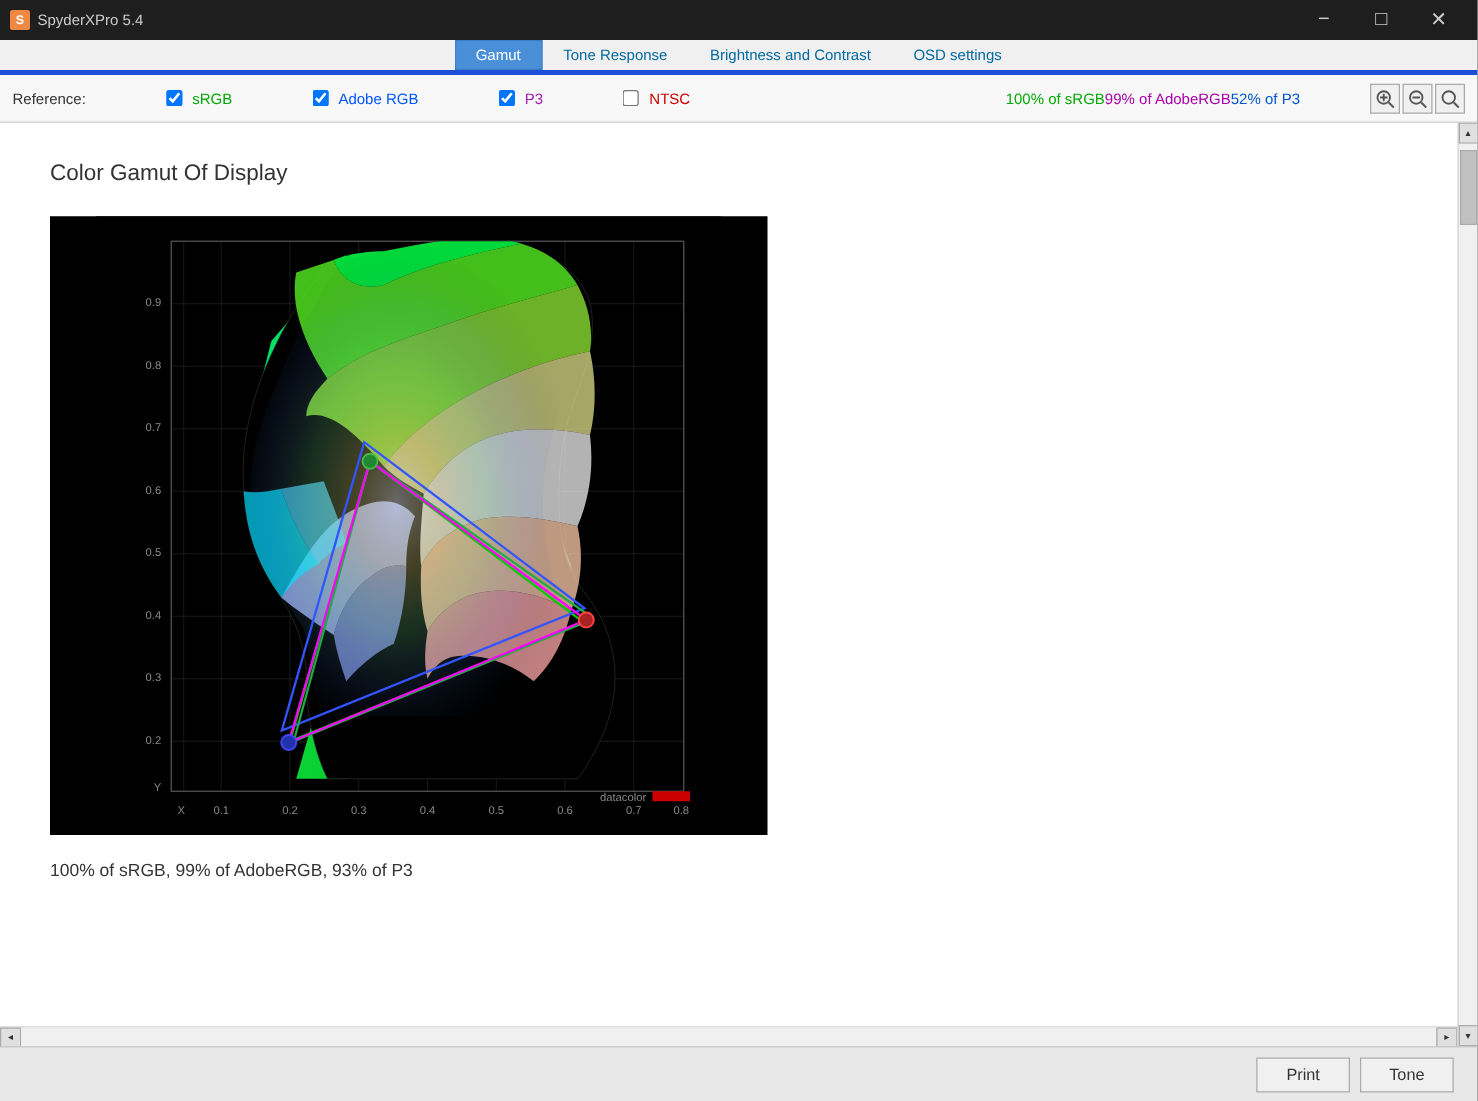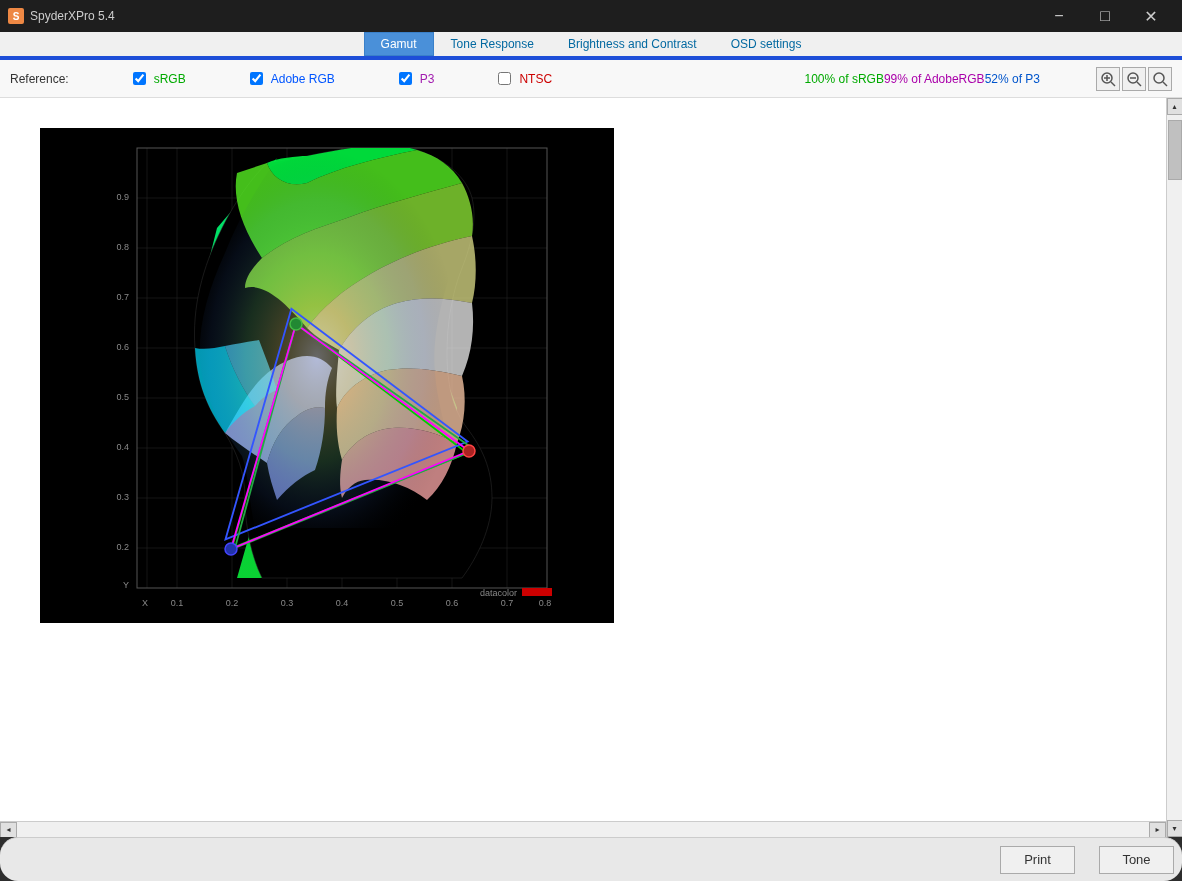--- a/index.html
+++ b/index.html
@@ -245,23 +245,22 @@
     }
 
     
     .bottom-bar {
       height: 44px;
       background: #e8e8e8;
       border-top: 1px solid #ccc;
       display: flex;
       align-items: center;
       justify-content: flex-end;
-      padding: 0 8px;
-      gap: 24px;
-      border-radius: 18px;
+      padding: 0 19px;
+      gap: 8px;
     }
     .bottom-btn {
       width: 75px;
       height: 28px;
       background: #f0f0f0;
       border: 1px solid #aaa;
       cursor: pointer;
       font-size: 13px;
       color: #333;
     }
@@ -346,20 +345,21 @@
         </svg>
     </button>
   </div>
 </div>
 
 <div class="main-area">
   <div class="scroll-wrapper">
     <div style="flex:1; display:flex; flex-direction:column; overflow:hidden;">
       <div class="content-scroll">
         <div class="content-inner">
+          <h2 class="page-title">Color Gamut Of Display</h2>
 
           <div class="chart-container">
             <svg class="gamut-svg" viewBox="0 0 500 495" xmlns="http://www.w3.org/2000/svg">
 
               <rect width="500" height="495" fill="#000"></rect>
 
               <g stroke="#2a2a2a" stroke-width="0.5">
                 <line x1="100" y1="20" x2="100" y2="460"></line>
                 <line x1="155" y1="20" x2="155" y2="460"></line>
                 <line x1="210" y1="20" x2="210" y2="460"></line>
@@ -510,20 +510,21 @@
 
               <circle cx="392" cy="323" r="6" fill="#aa2222" stroke="#ff4444" stroke-width="1.5"></circle>
 
               <circle cx="154" cy="421" r="6" fill="#2233aa" stroke="#4444ff" stroke-width="1.5"></circle>
 
               <text x="440" y="468" fill="#888" font-size="9" text-anchor="end">datacolor</text>
               <rect x="445" y="460" width="30" height="8" fill="#cc0000"></rect>
             </svg>
           </div>
 
+          <p class="chart-caption">100% of sRGB, 99% of AdobeRGB, 93% of P3</p>
         </div>
       </div>
 
       <div class="horizontal-scroll-area">
         <div class="h-scroll-arrow">◂</div>
         <div class="h-scroll-track"></div>
         <div class="h-scroll-arrow">▸</div>
       </div>
     </div>
 

